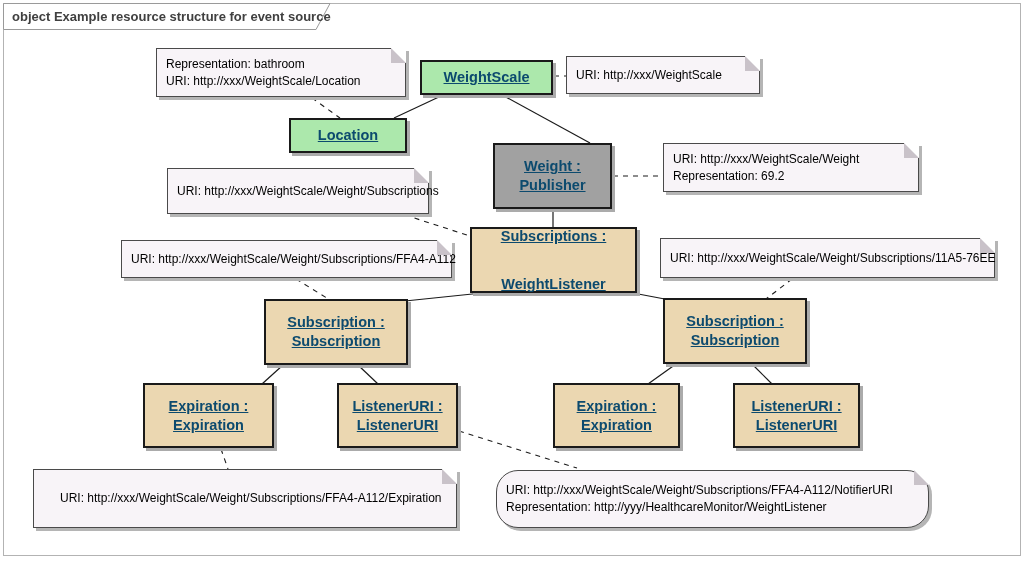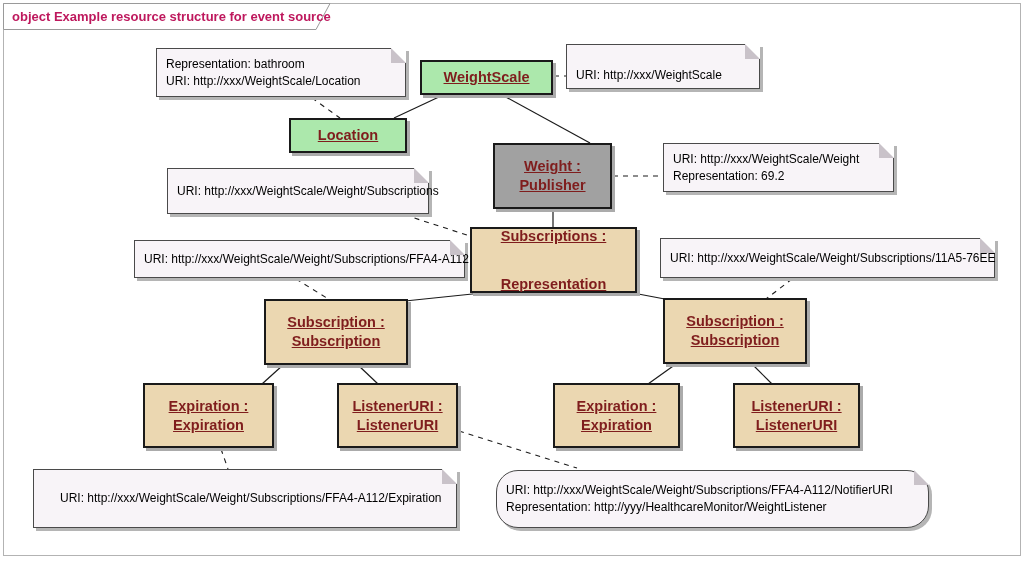--- a/index.html
+++ b/index.html
@@ -3,28 +3,28 @@
 <meta charset="utf-8">
 <style>
   html,body{margin:0;padding:0;background:#ffffff;}
   .stage{
     position:relative;width:1024px;height:563px;background:#ffffff;overflow:hidden;
     font-family:"Liberation Sans","DejaVu Sans",sans-serif;
   }
   .wires{position:absolute;left:0;top:0;width:1024px;height:563px;}
   .frame-title{
     position:absolute;left:12px;top:9px;width:310px;
-    font-size:13px;font-weight:bold;color:#be185d;white-space:nowrap;
+    font-size:13px;font-weight:bold;color:#404040;white-space:nowrap;
   }
   
   .obj{
     position:absolute;box-sizing:border-box;border:2px solid #1a1a1a;
     box-shadow:3px 3px 0 #ababab;
     display:flex;flex-direction:column;align-items:center;justify-content:center;
-    text-align:center;font-weight:bold;color:#7f1d1d;font-size:14.5px;line-height:19px;
+    text-align:center;font-weight:bold;color:#0c4a6e;font-size:14.5px;line-height:19px;
   }
   .obj .lbl{text-decoration:underline;white-space:nowrap;}
   .green{background:#ACE8AC;}
   .gray{background:#A1A1A1;}
   .tan{background:#EBD7B1;}
   #o-weightscale{left:420px;top:60px;width:133px;height:35px;}
   #o-location{left:289px;top:118px;width:118px;height:35px;}
   #o-weight{left:493px;top:143px;width:119px;height:66px;}
   #o-subs{left:470px;top:227px;width:167px;height:66px;gap:29px;}
   #o-subl{left:264px;top:299px;width:144px;height:66px;}
@@ -40,24 +40,24 @@
     display:flex;flex-direction:column;justify-content:center;
     padding:4px 20px 4px 9px;font-size:12px;line-height:17px;color:#000;
   }
   .note .nline{white-space:nowrap;}
   .fold{
     position:absolute;top:-1px;right:-1px;width:0;height:0;border-style:solid;
     border-width:0 15px 15px 0;
     border-color:#ffffff #ffffff #c9c2c9 #c9c2c9;
   }
   #n-loc{left:156px;top:48px;width:250px;height:49px;}
-  #n-ws{left:566px;top:44px;width:194px;height:45px;justify-content:flex-end;}
-  #n-weight{left:663px;top:143px;width:231px;height:49px;}
+  #n-ws{left:566px;top:56px;width:194px;height:38px;}
+  #n-weight{left:663px;top:143px;width:256px;height:49px;}
   #n-subs{left:167px;top:168px;width:262px;height:46px;}
-  #n-ffa4{left:134px;top:240px;width:331px;height:38px;}
+  #n-ffa4{left:121px;top:240px;width:331px;height:38px;}
   #n-11a5{left:660px;top:238px;width:335px;height:40px;}
   #n-exp{left:33px;top:469px;width:424px;height:59px;padding-left:26px;}
   #n-not{left:496px;top:470px;width:433px;height:58px;border-radius:22px;}
 </style>
 </head>
 <body>
 
 <div class="stage">
 
   <svg class="wires" viewBox="0 0 1024 563" xmlns="http://www.w3.org/2000/svg">
@@ -100,21 +100,21 @@
     <span class="lbl">Weight :</span>
     <span class="lbl">Publisher</span>
   </div>
 
   <div class="obj green" id="o-location">
     <span class="lbl">Location</span>
   </div>
 
   <div class="obj tan" id="o-subs">
     <span class="lbl">Subscriptions :</span>
-    <span class="lbl">Representation</span>
+    <span class="lbl">WeightListener</span>
   </div>
 
   <div class="obj tan" id="o-subl">
     <span class="lbl">Subscription :</span>
     <span class="lbl">Subscription</span>
   </div>
 
   <div class="obj tan" id="o-subr">
     <span class="lbl">Subscription :</span>
     <span class="lbl">Subscription</span>

